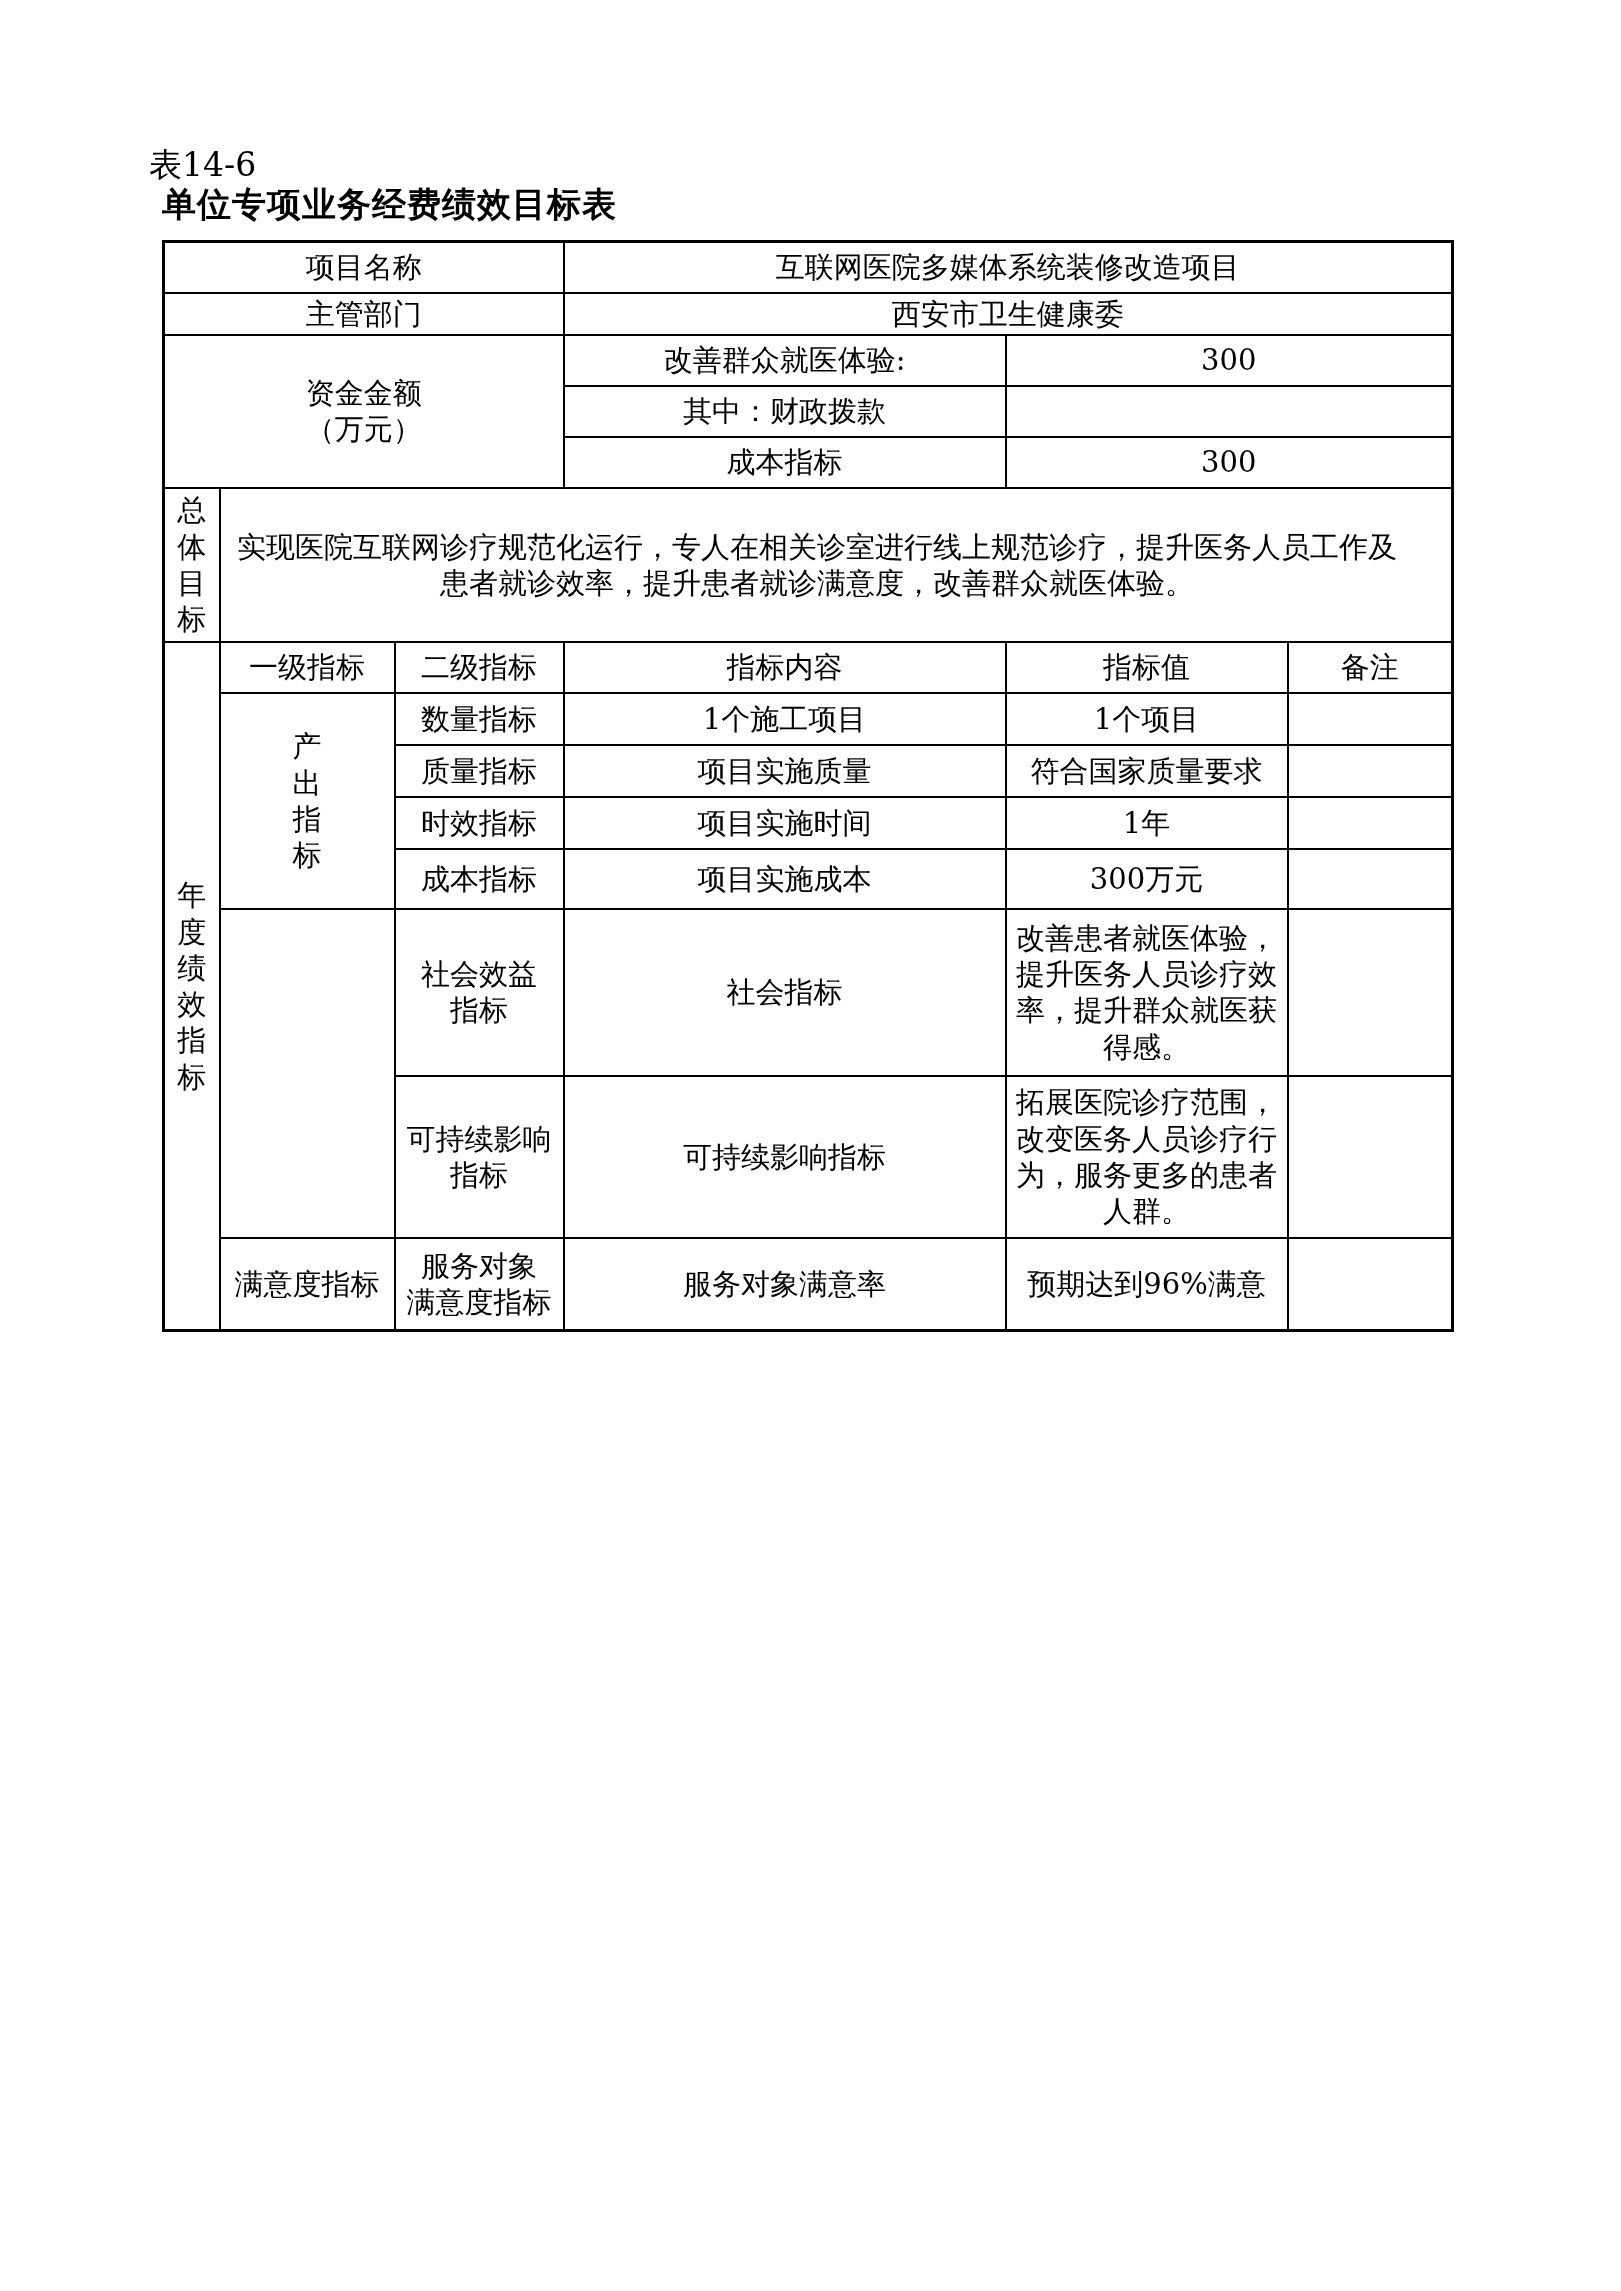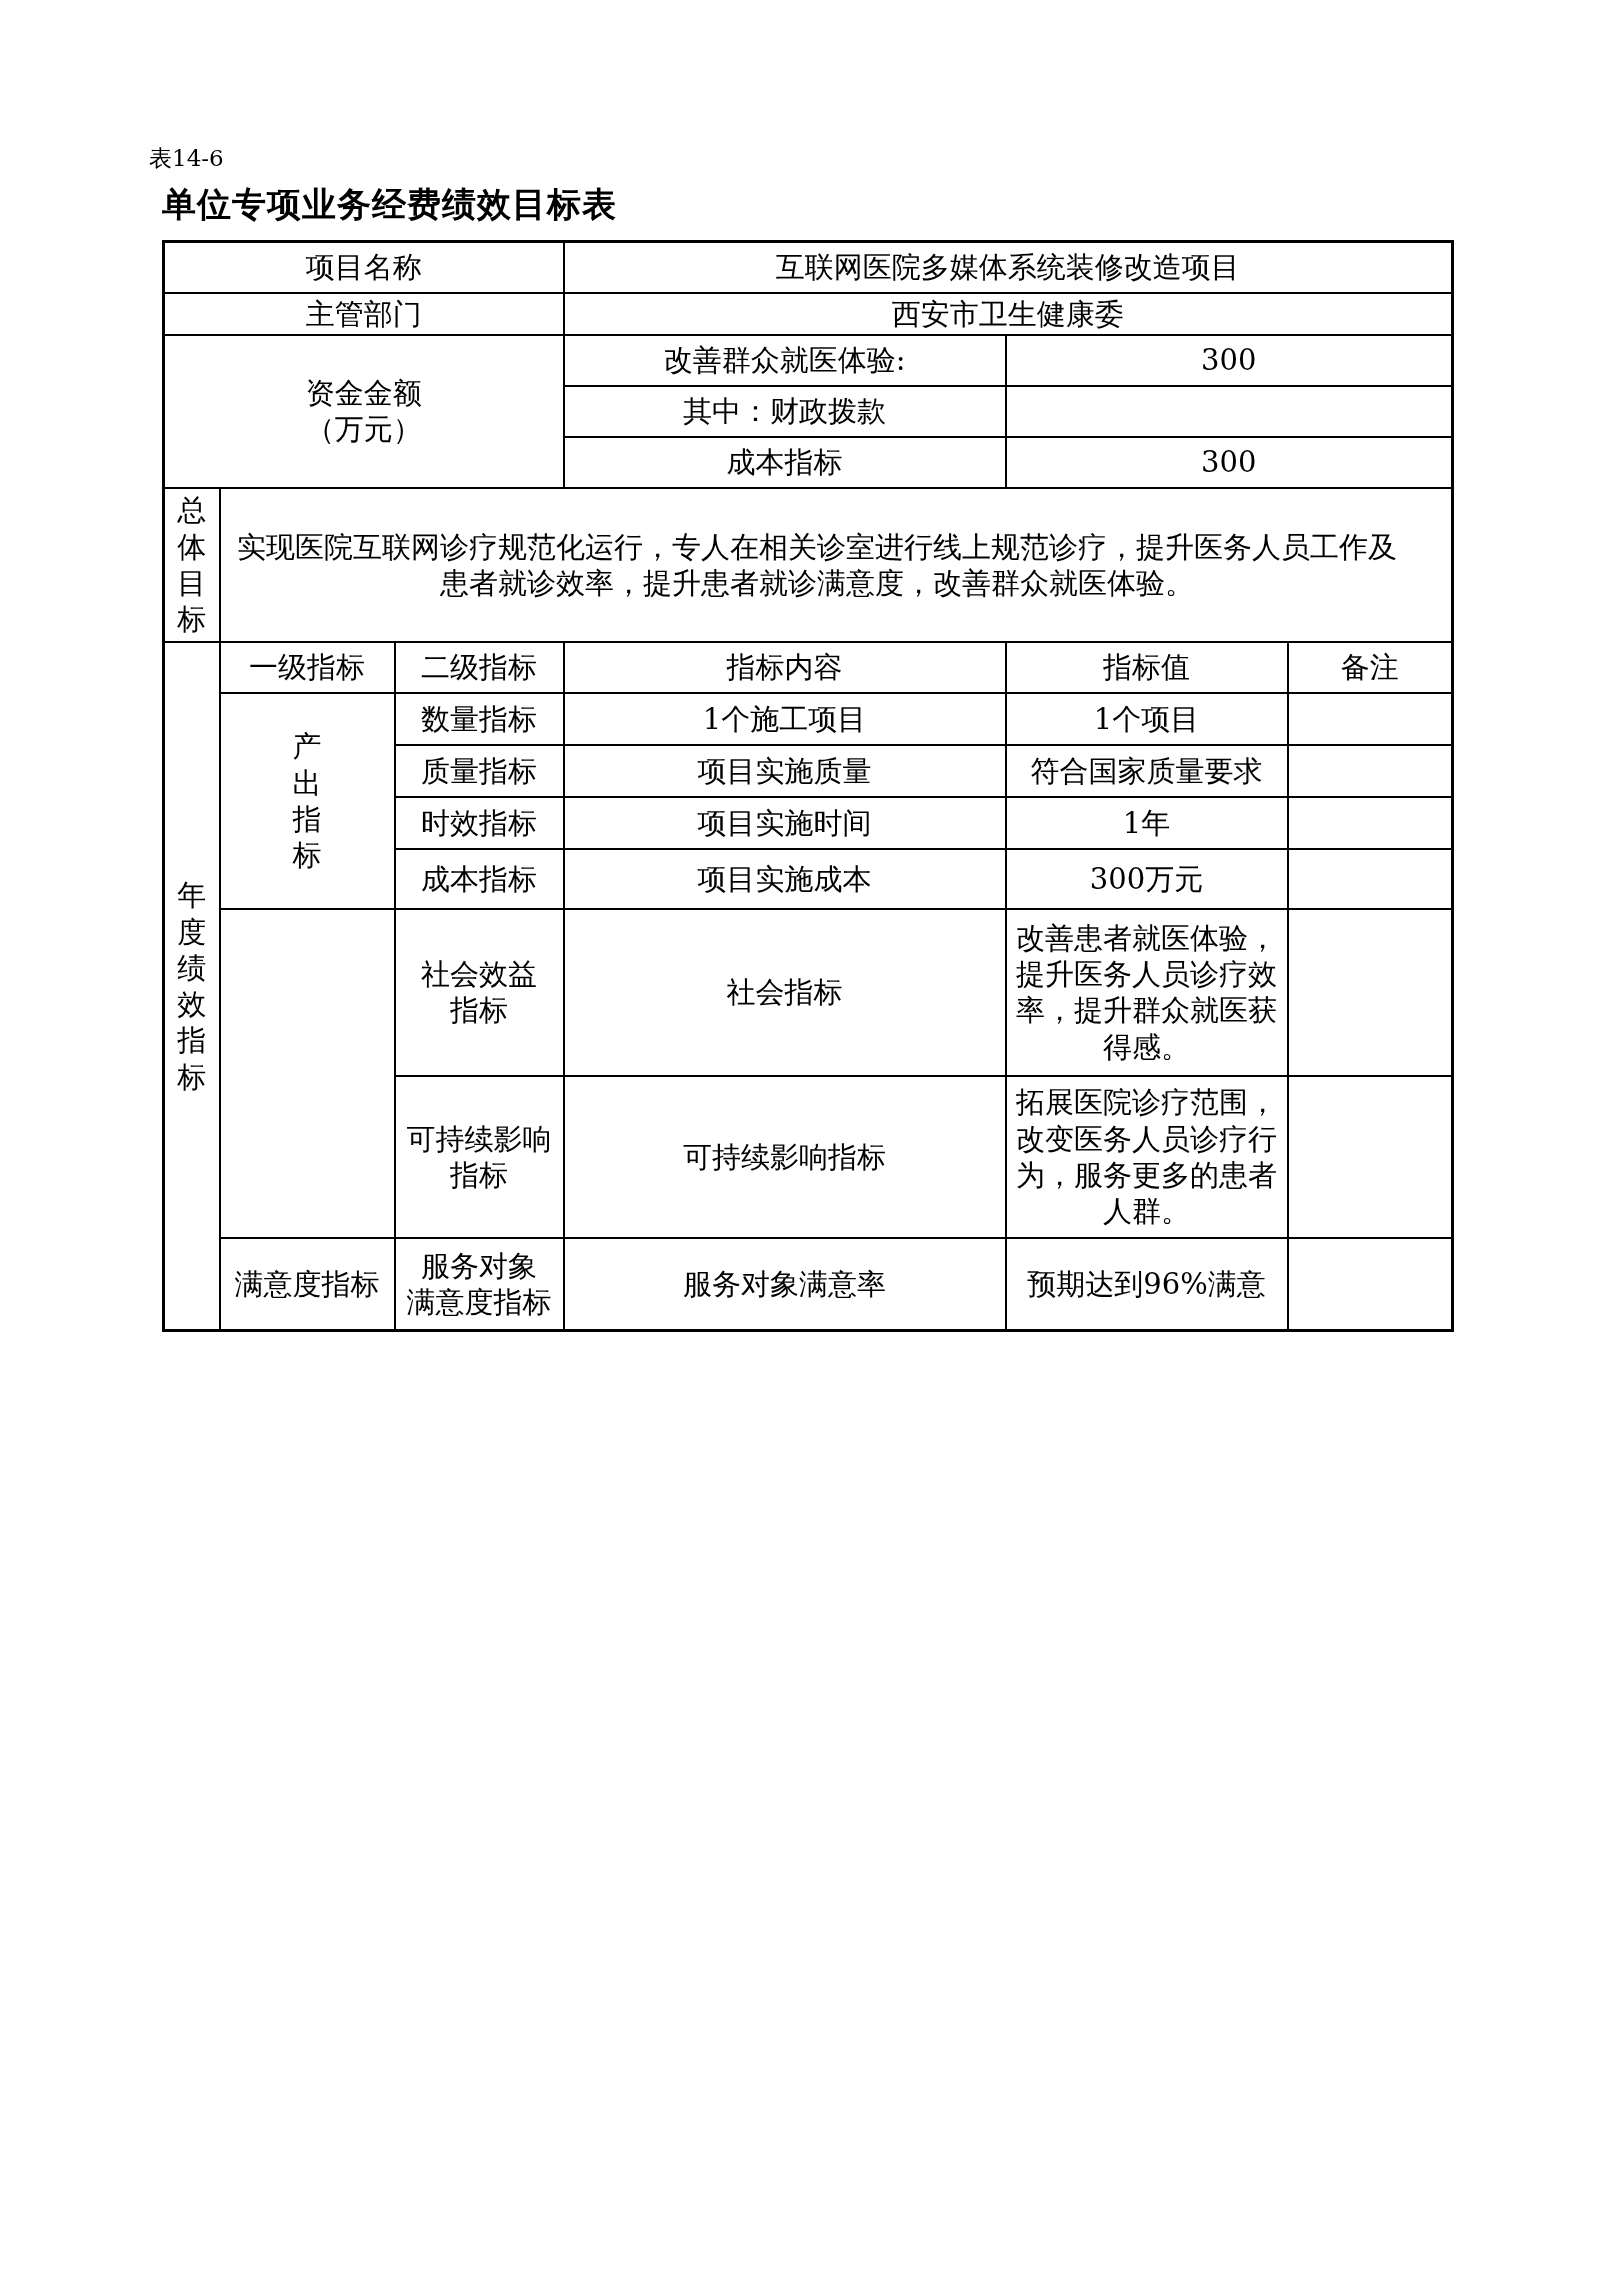--- a/index.html
+++ b/index.html
@@ -12,21 +12,21 @@
     width: 1621px;
     height: 2292px;
     background: #ffffff;
     font-family: "DejaVu Serif", "Liberation Serif", serif;
     color: #000000;
   }
   .form-tag {
     position: absolute;
     left: 149px;
     top: 143px;
-    font-size: 23px;
+    font-size: 33px;
     white-space: nowrap;
   }
   .doc-title {
     position: absolute;
     left: 162px;
     top: 182px;
     width: 1289px;
     text-align: left;
     font-size: 34px;
     font-weight: bold;

